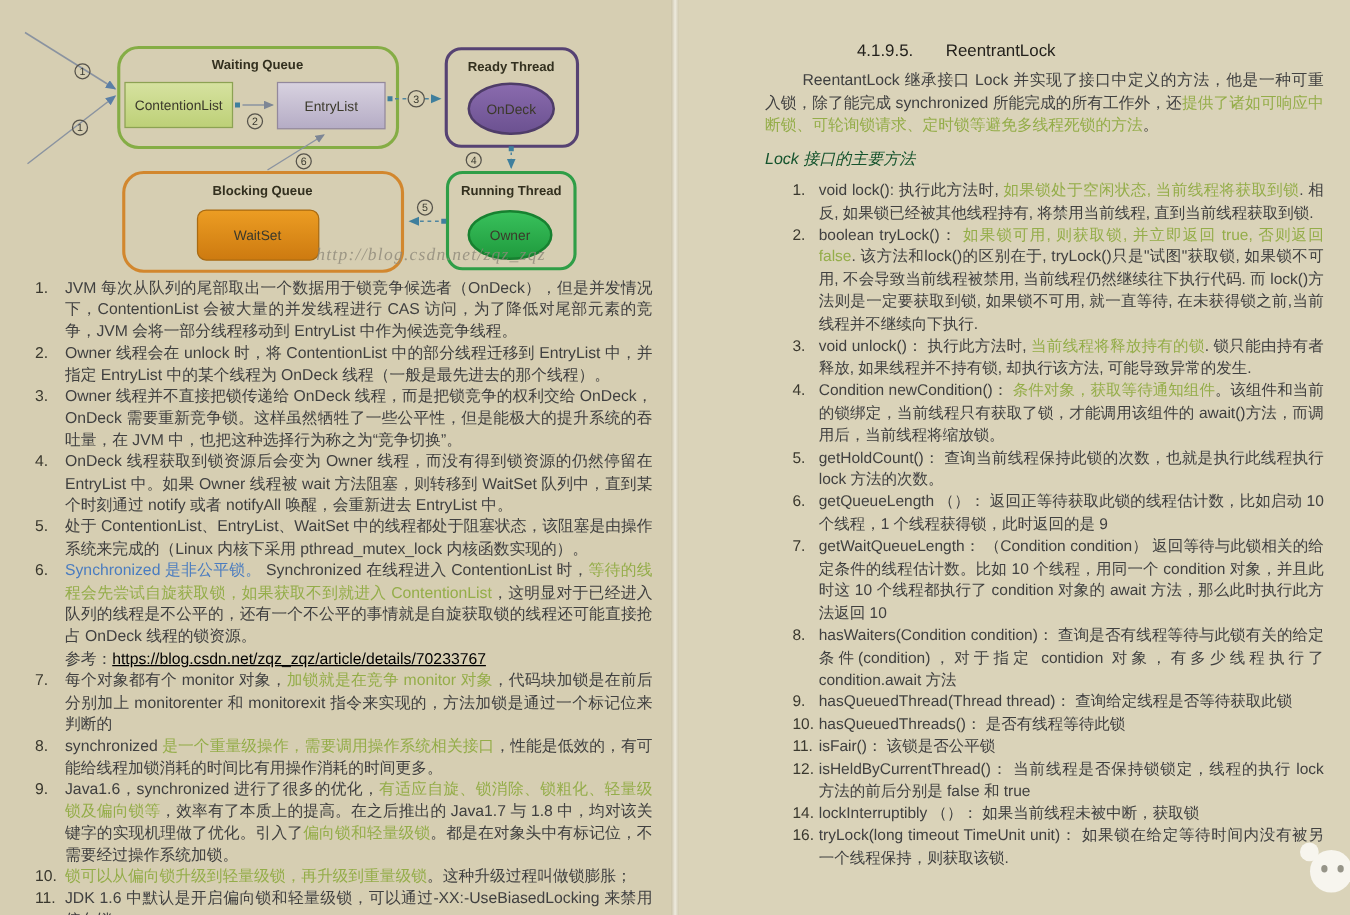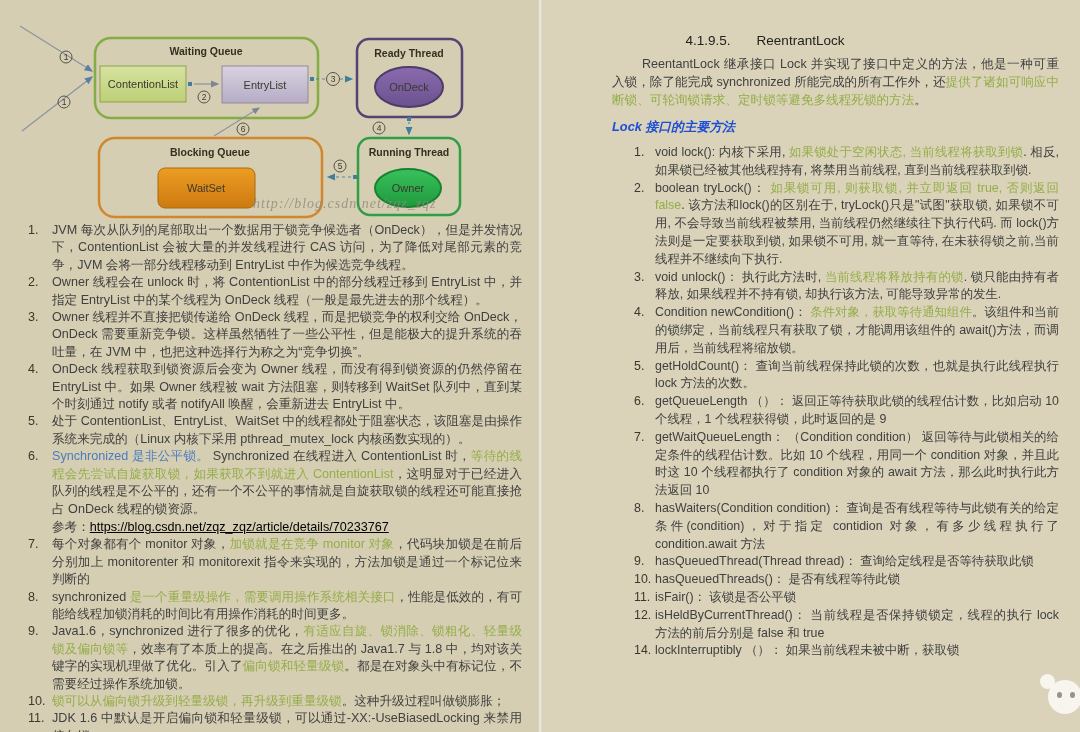--- a/index.html
+++ b/index.html
@@ -35,21 +35,21 @@
   .lrow .num{flex:none;width:24px;margin-left:2px;}
   .lrow .body{flex:1;}
   .ref-line{margin-top:1px;}
 
   #rp-heading{position:absolute;left:545px;top:33px;width:440px;text-align:center;
     font-size:13.5px;font-weight:normal;color:#23211c;}
   #rp-heading .sec-num{margin-right:26px;}
   #rp-intro{position:absolute;left:612px;top:55px;width:447px;
     font-size:12.6px;line-height:18px;text-align:justify;text-indent:30px;}
   #rp-flow{position:absolute;left:612px;top:119px;width:447px;}
-  .subhead{font-size:12.8px;font-weight:bold;font-style:italic;color:#1d4ed8;}
+  .subhead{font-size:12.8px;font-weight:normal;font-style:italic;color:#14532d;}
   #right-list{margin-top:8px;font-size:12.4px;line-height:17.8px;text-align:justify;}
   .rrow{display:flex;}
   .rrow .num{flex:none;width:21px;margin-left:22px;}
   .rrow .body{flex:1;}
 
   
   #page-watermark{position:absolute;right:0px;bottom:18px;display:flex;
     align-items:center;gap:4px;opacity:.88;pointer-events:none;}
   #page-watermark .wm-text{font-size:37px;font-weight:bold;letter-spacing:1px;
     color:rgba(244,242,233,.85);text-shadow:0 1px 2px rgba(110,104,84,.25);
@@ -226,21 +226,21 @@
   <span class="sec-num">4.1.9.5.</span><span>ReentrantLock</span>
 </div>
 
 <div id="rp-intro"><span class="c-d">ReentantLock 继承接口 Lock 并实现了接口中定义的方法，他是一种可重入锁，除了能完成 synchronized 所能完成的所有工作外，还</span><span class="c-g">提供了诸如可响应中断锁、可轮询锁请求、定时锁等避免多线程死锁的方法</span><span class="c-d">。</span></div>
 
 <div id="rp-flow">
   <div class="subhead">Lock 接口的主要方法</div>
   <div id="right-list">
       <div class="rrow">
         <span class="num">1.</span>
-        <div class="body"><span class="c-d">void lock(): 内核下采用, </span><span class="c-g">如果锁处于空闲状态, 当前线程将获取到锁</span><span class="c-d">. 相反, 如果锁已经被其他线程持有, 将禁用当前线程, 直到当前线程获取到锁.</span></div>
+        <div class="body"><span class="c-d">void lock(): 执行此方法时, </span><span class="c-g">如果锁处于空闲状态, 当前线程将获取到锁</span><span class="c-d">. 相反, 如果锁已经被其他线程持有, 将禁用当前线程, 直到当前线程获取到锁.</span></div>
       </div>
       <div class="rrow">
         <span class="num">2.</span>
         <div class="body"><span class="c-d">boolean tryLock()： </span><span class="c-g">如果锁可用, 则获取锁, 并立即返回 true, 否则返回 false</span><span class="c-d">. 该方法和lock()的区别在于, tryLock()只是"试图"获取锁, 如果锁不可用, 不会导致当前线程被禁用, 当前线程仍然继续往下执行代码. 而 lock()方法则是一定要获取到锁, 如果锁不可用, 就一直等待, 在未获得锁之前,当前线程并不继续向下执行.</span></div>
       </div>
       <div class="rrow">
         <span class="num">3.</span>
         <div class="body"><span class="c-d">void unlock()： 执行此方法时, </span><span class="c-g">当前线程将释放持有的锁</span><span class="c-d">. 锁只能由持有者释放, 如果线程并不持有锁, 却执行该方法, 可能导致异常的发生.</span></div>
       </div>
       <div class="rrow">
@@ -275,20 +275,24 @@
         <span class="num">11.</span>
         <div class="body"><span class="c-d">isFair()： 该锁是否公平锁</span></div>
       </div>
       <div class="rrow">
         <span class="num">12.</span>
         <div class="body"><span class="c-d">isHeldByCurrentThread()： 当前线程是否保持锁锁定，线程的执行 lock 方法的前后分别是 false 和 true</span></div>
       </div>
       <div class="rrow">
         <span class="num">14.</span>
         <div class="body"><span class="c-d">lockInterruptibly （）： 如果当前线程未被中断，获取锁</span></div>
+      </div>
+      <div class="rrow">
+        <span class="num">16.</span>
+        <div class="body"><span class="c-d">tryLock(long timeout TimeUnit unit)： 如果锁在给定等待时间内没有被另一个线程保持，则获取该锁.</span></div>
       </div>
     </div>
 
 </div>
 
 <div id="page-watermark">
   <div class="wicon">
     <div class="bub"></div>
       <div class="face"></div>
     <div class="eye l"></div>

